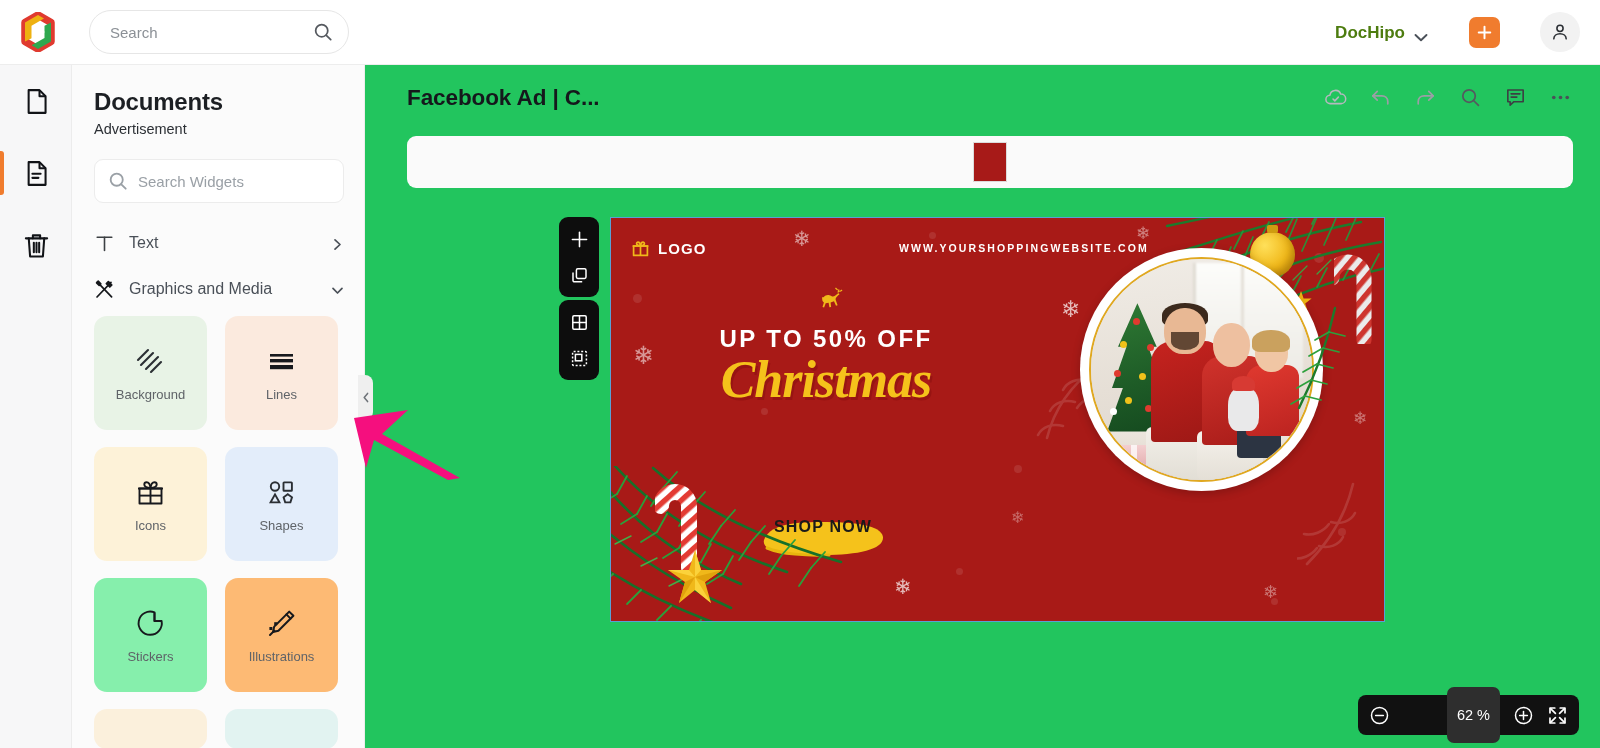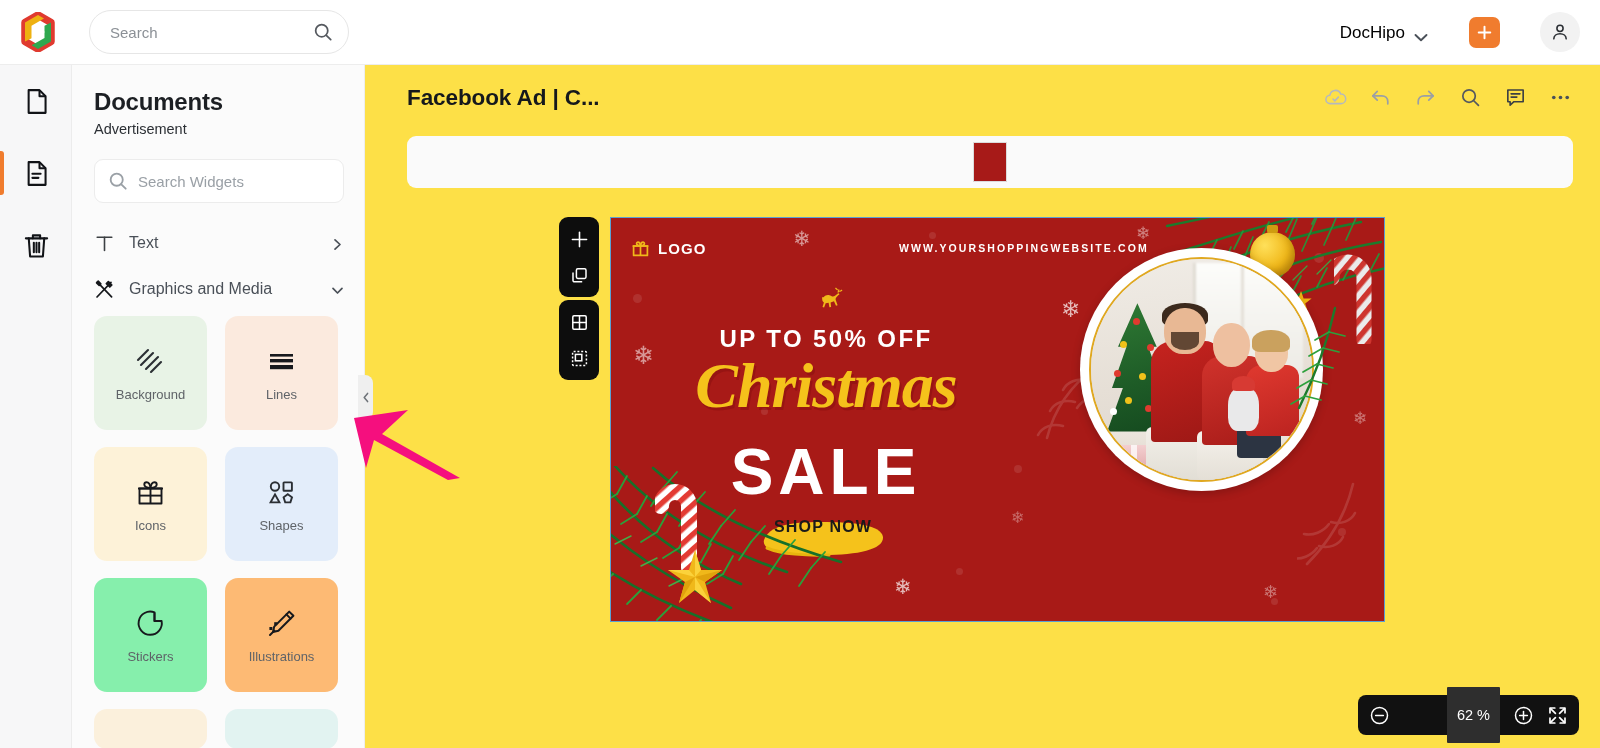--- a/index.html
+++ b/index.html
@@ -42,21 +42,21 @@
   }
   .search-wrap input::placeholder { color: #8b9096; }
   .search-ico { width: 22px; height: 22px; flex: 0 0 22px; }
 
   .account-menu {
     position: absolute; right: 172px; top: 0; height: 65px;
     display: flex; align-items: center; gap: 9px;
     cursor: pointer;
   }
   .account-menu .label {
-    font-size: 17px; color: #000000; font-weight: 400;
+    font-size: 17px; color: #4d7c0f; font-weight: 700;
   }
   .chev { width: 14px; height: 9px; }
   .plus-btn {
     position: absolute; right: 100px; top: 17px;
     width: 31px; height: 31px;
     background: #f07c2e; border-radius: 7px;
     display: flex; align-items: center; justify-content: center;
     cursor: pointer;
   }
   .plus-btn svg { width: 17px; height: 17px; }
@@ -161,21 +161,21 @@
     border-radius: 0 8px 8px 0;
     display: flex; align-items: center; justify-content: center;
     cursor: pointer; z-index: 35;
   }
   .collapse-handle svg { width: 8px; height: 11px; }
 
   
   .workspace {
     position: absolute; left: 365px; top: 65px;
     width: 1235px; height: 683px;
-    background: #fde047;
+    background: #22c55e;
   }
   .doc-title {
     position: absolute; left: 42px; top: 20px;
     font-size: 22.5px; font-weight: bold; color: #15181c;
     letter-spacing: -0.1px;
     cursor: text;
   }
   .doc-tools {
     position: absolute; right: 28px; top: 21px;
     display: flex; align-items: center; gap: 22px;
@@ -260,21 +260,21 @@
     letter-spacing: 2.4px;
     font-family: "Liberation Sans", sans-serif;
     width: 430px;
   }
   .christmas-word {
     position: absolute; left: 0; top: 136px;
     width: 430px; text-align: center;
     font-family: "Liberation Serif", serif;
     font-style: italic;
     font-weight: bold;
-    font-size: 64px;
+    font-size: 52px;
     color: #f5c21b;
     letter-spacing: -1px;
     line-height: 1;
     text-shadow: 2px 3px 0 rgba(120,12,12,0.35);
   }
   .sale-word {
     position: absolute; left: 0; top: 222px;
     width: 430px; text-align: center;
     font-size: 64px; font-weight: bold; color: #ffffff;
     letter-spacing: 5px; line-height: 1;
@@ -437,21 +437,21 @@
     display: flex; align-items: center;
     padding: 0 11px; gap: 12px;
     z-index: 45;
   }
   .zoombar .zb {
     width: 22px; height: 22px; cursor: pointer;
     display: flex; align-items: center; justify-content: center;
   }
   .zoombar .zb svg { width: 21px; height: 21px; }
   .zoom-val {
-    background: #2e2e2e; border-radius: 1px;
+    background: #2e2e2e; border-radius: 7px;
     padding: 20px 10px;
     font-size: 14.5px; color: #ffffff;
     cursor: text; white-space: nowrap; margin-left: 44px;
   }
 
   
   .annot-arrow {
     position: absolute; left: 352px; top: 388px;
     width: 110px; height: 92px; z-index: 60;
     pointer-events: none;
@@ -878,21 +878,20 @@
       <div class="reindeer">
         <svg viewBox="0 0 30 28" fill="#f0b81a">
           <path d="M5.6 12.2c1.3-1.6 3.2-2.3 5-2.1 1.3.1 2 .8 3.1 1.2 1.2.5 2.4.2 3.3-.5l2.6-2.1.9 1.4-2.1 2.2c-.8.9-1 1.8-.6 2.9l1.8 5-1.6.6-2-4.6-3.4 1.2.5 4.6-1.7.2-.8-4.5-2.9.6-1.6 4.1-1.6-.5 1.4-4.3c-1.2-.9-1.8-2.2-1.7-3.6-.2-.9-.2-1.3.4-1.9z"></path>
           <path d="M19.4 7.6l1-3.3 1.2.5-.8 2.6zM21.1 6.2l2.7-1.6.6 1.1-2.6 1.4zM19.3 5.4l-2.3-2 .9-1 2.1 2z"></path>
           <circle cx="20.4" cy="9.2" r=".9"></circle>
         </svg>
       </div>
 
       <div class="offer-line">UP TO 50% OFF</div>
       <div class="christmas-word">Christmas</div>
-      <div class="sale-word">SALE</div>
 
       <div class="shop-btn">
         <span class="shop-brush">
           <svg viewBox="0 0 128 40" preserveAspectRatio="none">
             <path d="M5 22C10 8 30 4 62 4c34 0 60 3 62 15 1 12-24 18-60 18C32 37 2 35 5 22z" fill="#f5c21b"></path>
             <path d="M8 30c14 6 40 8 62 7" stroke="#e8b50e" stroke-width="3" fill="none" stroke-linecap="round"></path>
           </svg>
         </span>
         <span class="shop-label">SHOP NOW</span>
       </div>

